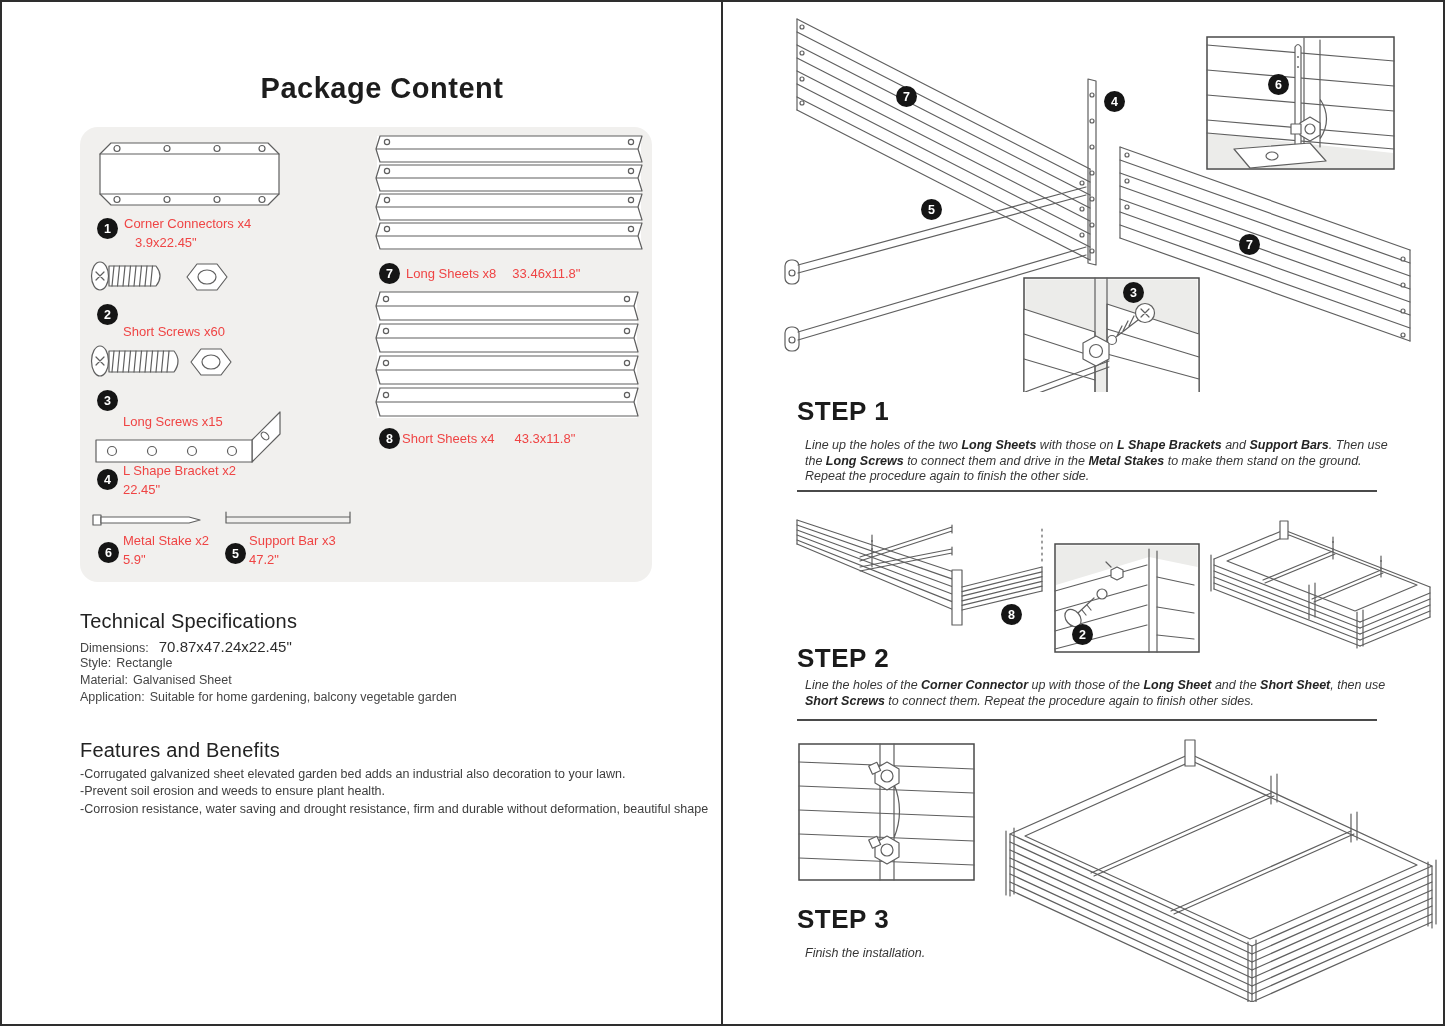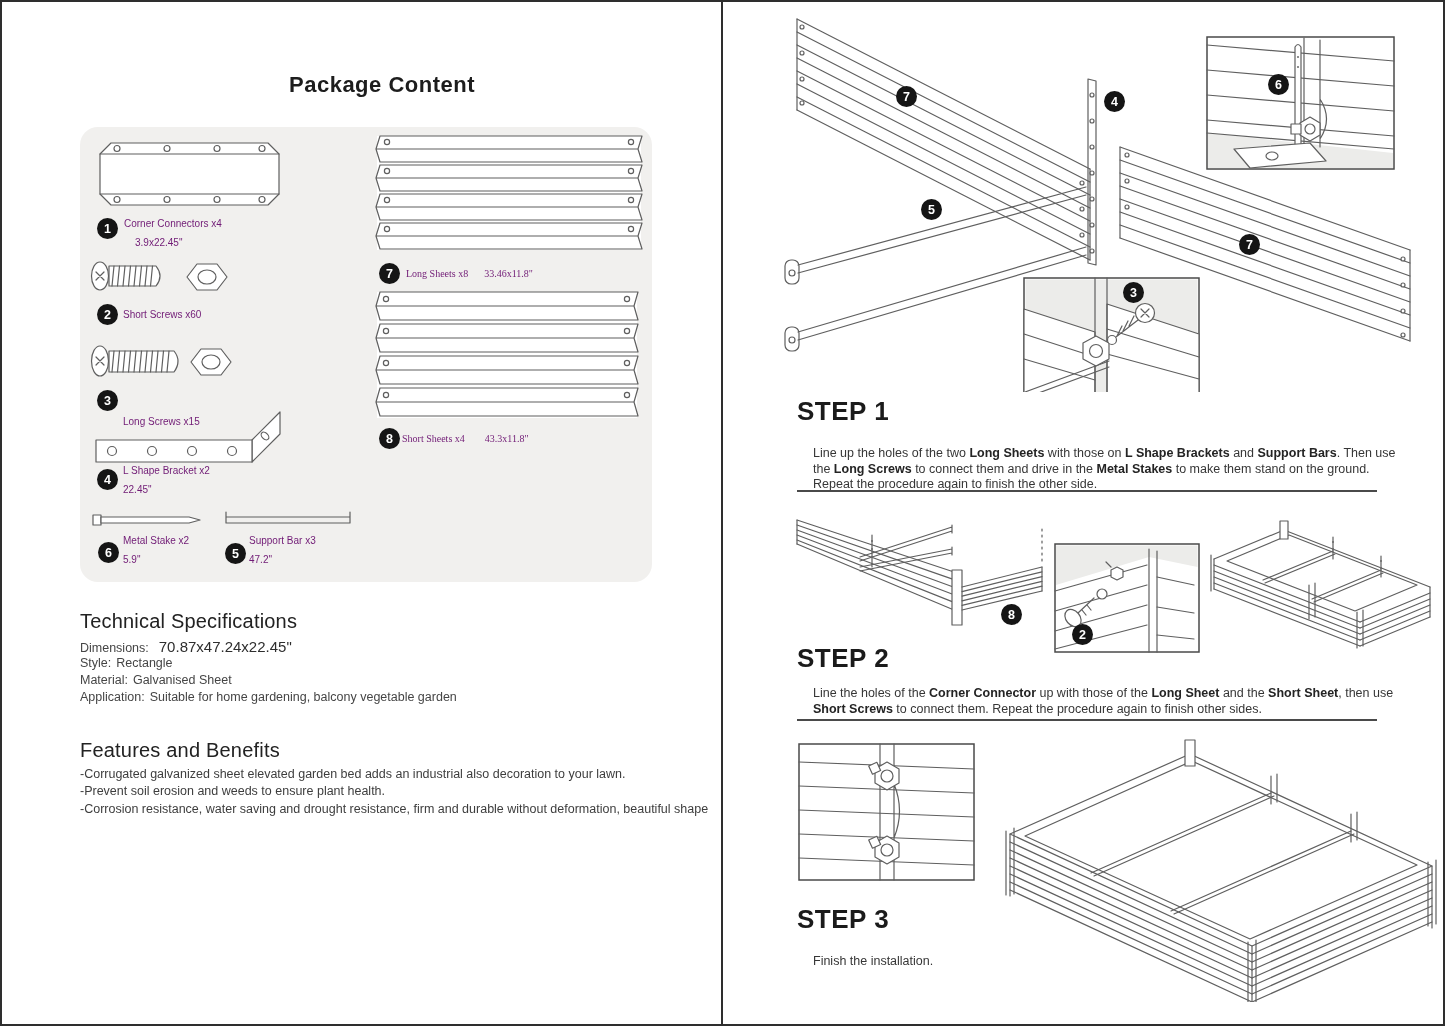--- a/index.html
+++ b/index.html
@@ -1,34 +1,34 @@
 <!DOCTYPE html>
 <html><head>
 <meta charset="utf-8">
 <style>
   html,body{margin:0;padding:0;background:#ffffff;}
   .page{position:relative;width:1445px;height:1026px;background:#fff;border:2px solid #2e2e2e;
         box-sizing:border-box;font-family:"Liberation Sans",sans-serif;overflow:hidden;}
   .abs{position:absolute;}
   .divider{left:719px;top:0;width:2px;height:1022px;background:#2e2e2e;}
   
-  .page-title{left:100px;top:70px;width:560px;text-align:center;font-size:22px;font-weight:600;
+  .page-title{left:100px;top:70px;width:560px;text-align:center;font-size:29px;font-weight:600;
               color:#1d1d1d;letter-spacing:.5px;}
   .pkg-box{left:78px;top:125px;width:572px;height:455px;background:#f1f0ee;border-radius:18px;}
   .badge{width:21px;height:21px;border-radius:50%;background:#151515;color:#fff;font-size:12.5px;
          font-weight:bold;display:flex;align-items:center;justify-content:center;}
-  .item-label{font-size:10px;color:#701a75;line-height:19px;white-space:nowrap;}
-  .item-row{display:flex;align-items:flex-start;font-family:Liberation Serif, serif;}
+  .item-label{font-size:13px;color:#ef4444;line-height:19px;white-space:nowrap;}
+  .item-row{display:flex;align-items:flex-start;}
   .h-section{font-size:20px;font-weight:400;color:#222;letter-spacing:.2px;}
   .spec-row{display:flex;align-items:baseline;gap:5px;font-size:12.5px;color:#454545;}
   .spec-row .val-big{font-size:15px;color:#2e2e2e;margin-left:5px;}
   .bullet{font-size:12.5px;color:#3d3d3d;line-height:17.3px;white-space:nowrap;}
   
   .step-h{font-size:26px;font-weight:600;color:#1b1b1b;letter-spacing:.5px;}
-  .step-p{font-size:12.5px;color:#363636;line-height:15.6px;margin:16px;}
+  .step-p{font-size:12.5px;color:#363636;line-height:15.6px;margin:8px;font-style:italic;}
   .step-p .b{font-weight:700;color:#242424;}
   .rule{height:0;border-top:2px solid #4a4a4a;}
   svg{display:block;overflow:hidden;}
   svg .ln{stroke:#5f5f5f;stroke-width:1.2;fill:none;stroke-linejoin:round;stroke-linecap:round;}
   svg .lnw{stroke:#5f5f5f;stroke-width:1.2;fill:#ffffff;stroke-linejoin:round;}
   svg .box{stroke:#4a4a4a;stroke-width:1.5;fill:#ffffff;}
   svg .gry{fill:#ececea;stroke:none;}
   svg .dot{fill:#6a6a6a;stroke:none;}
 </style>
 </head>
@@ -62,21 +62,21 @@
     <ellipse class="lnw" cx="10" cy="18" rx="8.5" ry="14"></ellipse>
     <path class="ln" d="M6,14 L14,22 M14,14 L6,22"></path>
     <path class="lnw" d="M19,8 H66 Q74,18 66,28 H19 Z"></path>
     <path class="ln" d="M24,8 L22,28 M29.5,8 L27.5,28 M35,8 L33,28 M40.5,8 L38.5,28 M46,8 L44,28 M51.5,8 L49.5,28 M57,8 L55,28 M62.5,8 L60.5,28"></path>
   </svg>
   <svg class="abs" style="left:184px;top:260px" width="42" height="30" viewBox="0 0 42 30">
     <polygon class="lnw" points="11,2 31,2 41,15 31,28 11,28 1,15"></polygon>
     <ellipse class="ln" cx="21" cy="15" rx="9" ry="7"></ellipse>
   </svg>
   <div class="abs badge" style="left:95px;top:302px">2</div>
-  <div class="abs item-label" style="left:121px;top:303px">Short Screws x60</div>
+  <div class="abs item-label" style="left:121px;top:320px">Short Screws x60</div>
 
   <svg class="abs" style="left:88px;top:340px" width="98" height="38" viewBox="0 0 98 38">
     <ellipse class="lnw" cx="10" cy="19" rx="8.5" ry="15"></ellipse>
     <path class="ln" d="M6,15 L14,23 M14,15 L6,23"></path>
     <path class="lnw" d="M19,9 H84 Q92,19 84,30 H19 Z"></path>
     <path class="ln" d="M24,9 L22,30 M29.5,9 L27.5,30 M35,9 L33,30 M40.5,9 L38.5,30 M46,9 L44,30 M51.5,9 L49.5,30 M57,9 L55,30 M62.5,9 L60.5,30 M68,9 L66,30 M73.5,9 L71.5,30 M79,9 L77,30"></path>
   </svg>
   <svg class="abs" style="left:188px;top:344px" width="42" height="32" viewBox="0 0 42 32">
     <polygon class="lnw" points="11,3 31,3 41,16 31,29 11,29 1,16"></polygon>
     <ellipse class="ln" cx="21" cy="16" rx="9" ry="7"></ellipse>

